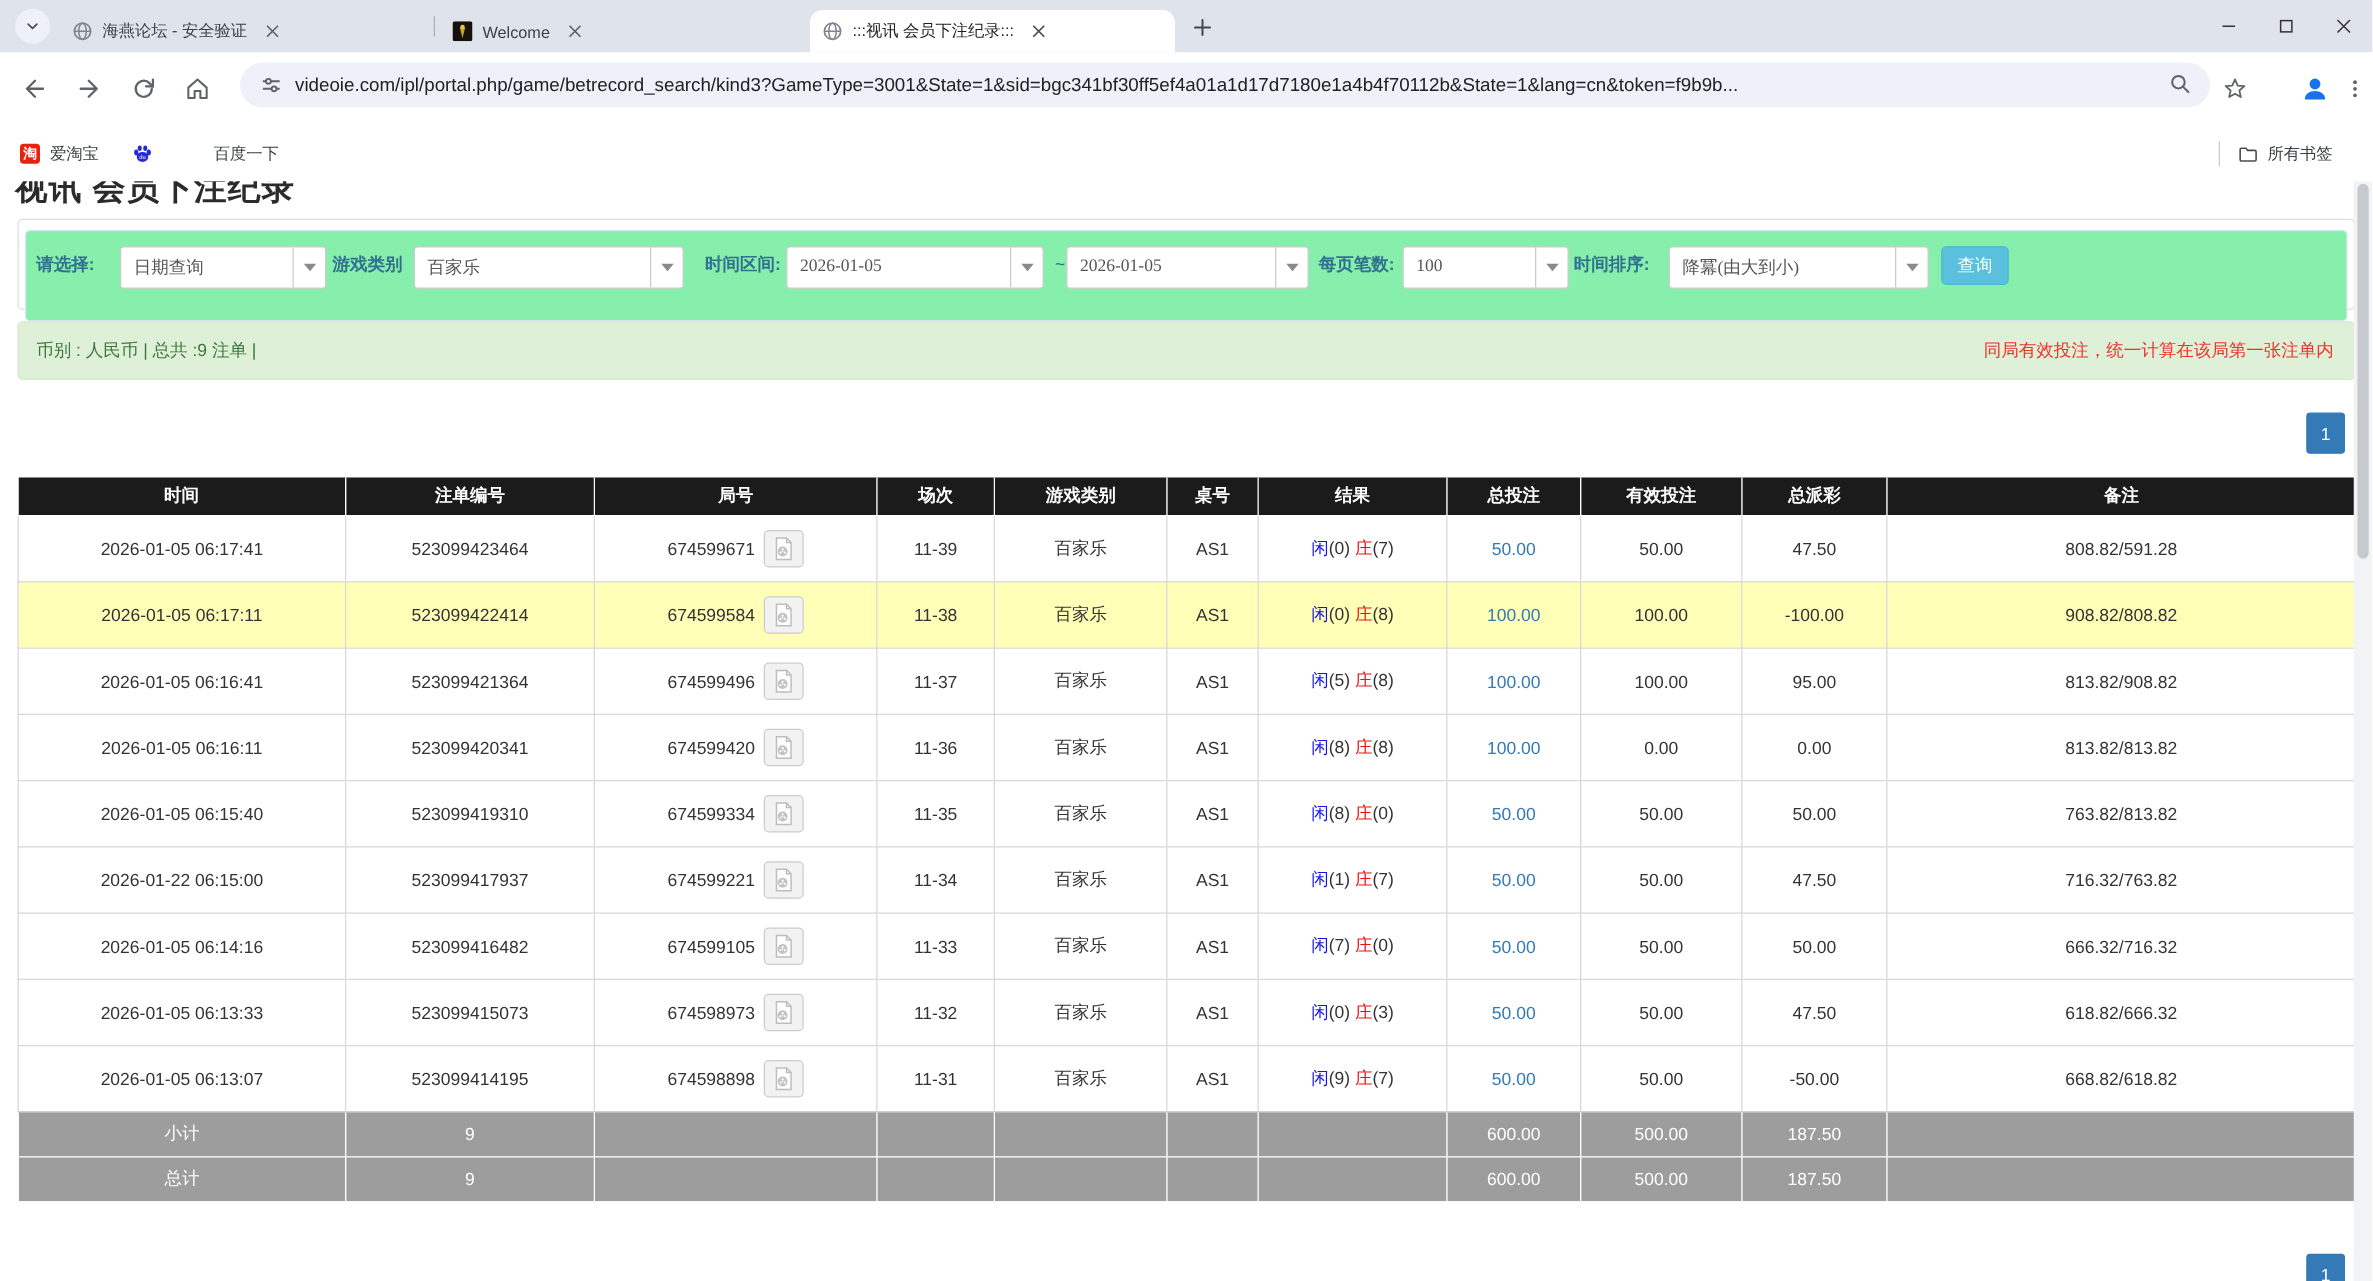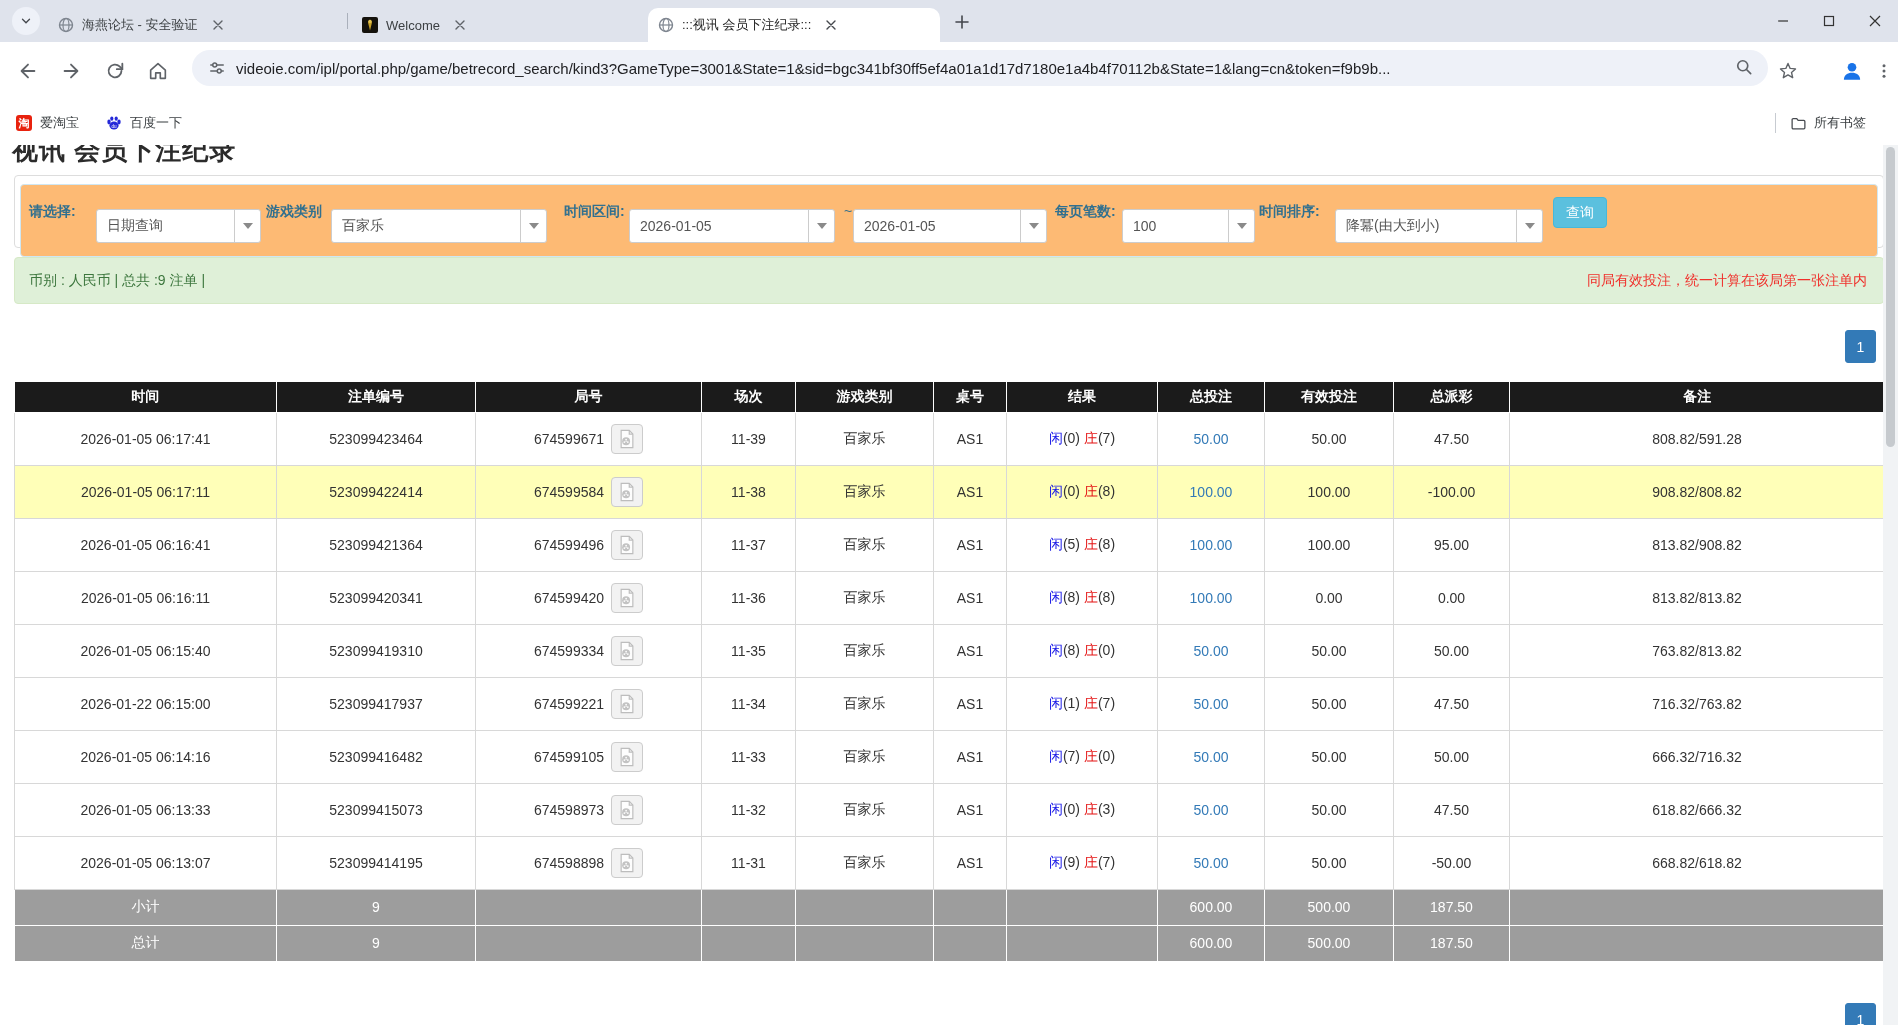--- a/index.html
+++ b/index.html
@@ -32,23 +32,23 @@
   .bm-item { position:absolute; top:10px; height:26px; display:flex; align-items:center; font-size:13px; color:#3c4043; }
   .bm-icon { width:16px; height:16px; margin-right:8px; }
   .tao-icon { background:#e8220e; color:#fff; border-radius:3px; font-size:11px; line-height:16px; text-align:center; font-weight:bold; }
   .bm-divider { position:absolute; left:1775px; top:13px; width:1px; height:20px; background:#c7cbd1; }
 
   
   .content { position:absolute; left:0; top:145px; width:1898px; height:880px; background:#fff; overflow:hidden; }
   .page-title { position:absolute; left:12px; top:-12px; font-size:26px; font-weight:600; color:#2b2b2b; letter-spacing:1px; white-space:nowrap; }
 
   .filter-panel { position:absolute; left:14px; top:30px; width:1870px; height:73px; border:1px solid #ddd; border-radius:4px; background:#fff; }
-  .filter-bar { position:absolute; left:5px; top:8px; width:1858px; height:73px; background:#fdba74; border:1px solid #cfe7f3; border-radius:4px; }
+  .filter-bar { position:absolute; left:5px; top:8px; width:1858px; height:73px; background:#86efac; border:1px solid #cfe7f3; border-radius:4px; }
   .f-label { position:absolute; top:18px; font-size:14px; font-weight:bold; color:#31708f; white-space:nowrap; }
-  .f-select { position:absolute; top:24px; height:34px; background:#fff; border:1px solid #ccc; border-radius:3px; display:flex; align-items:center; font-size:14px; color:#555; }
+  .f-select { position:absolute; top:12px; height:34px; background:#fff; border:1px solid #ccc; border-radius:3px; display:flex; align-items:center; font-size:14px; color:#555;font-family:Liberation Serif, serif; }
   .f-select .val { padding-left:10px; flex:1 1 auto; white-space:nowrap; overflow:hidden; }
   .f-select .arrow-box { width:26px; height:100%; border-left:1px solid #ccc; display:flex; align-items:center; justify-content:center; flex:0 0 auto; }
   .caret-down { width:0; height:0; border-left:5px solid transparent; border-right:5px solid transparent; border-top:6px solid #8a8a8a; }
   .f-tilde { position:absolute; top:18px; font-size:14px; color:#31708f; }
   .query-btn { position:absolute; left:1532px; top:12px; width:54px; height:31px; background:#5bc0de; border:1px solid #46b8da; border-radius:4px; color:#fff; font-size:14px; display:flex; align-items:center; justify-content:center; }
 
   .info-bar { position:absolute; left:14px; top:112px; width:1870px; height:47px; background:#dff0d8; border:1px solid #d6e9c6; border-radius:4px; }
   .info-left { position:absolute; left:14px; top:14px; font-size:14px; color:#3c763d; }
   .info-right { position:absolute; right:16px; top:14px; font-size:14px; color:#f0302b; }
 
@@ -220,21 +220,21 @@
         <circle cx="12" cy="19" r="2" fill="#5f6368"></circle>
       </svg>
   </div>
 </div>
 
 <div class="bookmarksbar">
   <div class="bm-item" style="left:16px;">
     <span class="bm-icon tao-icon">淘</span>
     <span>爱淘宝</span>
   </div>
-  <div class="bm-item" style="left:106px;">
+  <div class="bm-item" style="left:106px;gap:41px;">
     <span class="bm-icon">
       <svg width="16" height="16" viewBox="0 0 16 16">
           <ellipse cx="8" cy="10.5" rx="4.6" ry="4" fill="#2529d8"></ellipse>
           <ellipse cx="3" cy="7" rx="1.7" ry="2.4" fill="#2529d8"></ellipse>
           <ellipse cx="13" cy="7" rx="1.7" ry="2.4" fill="#2529d8"></ellipse>
           <ellipse cx="5.8" cy="3.6" rx="1.6" ry="2.2" fill="#2529d8"></ellipse>
           <ellipse cx="10.2" cy="3.6" rx="1.6" ry="2.2" fill="#2529d8"></ellipse>
           <text x="8" y="12.6" font-size="4.6" fill="#fff" text-anchor="middle" font-family="Liberation Sans,sans-serif">du</text>
         </svg>
     </span>

